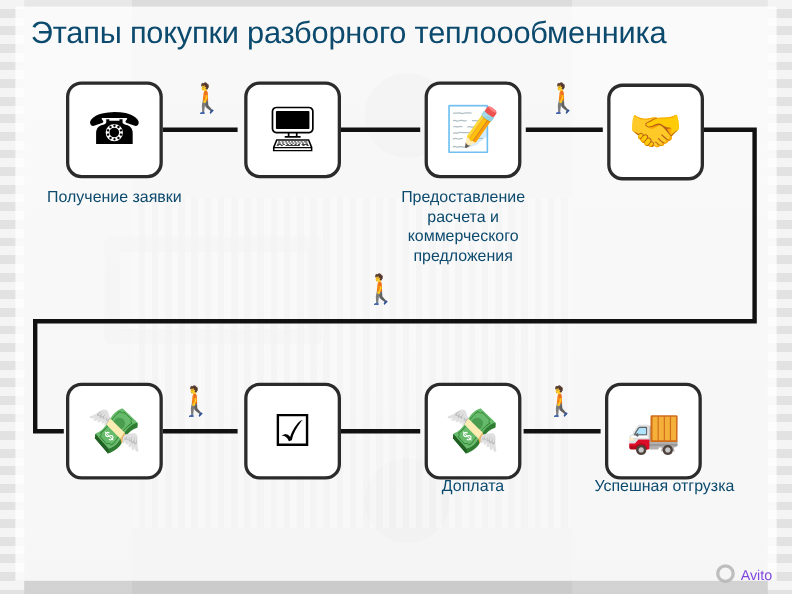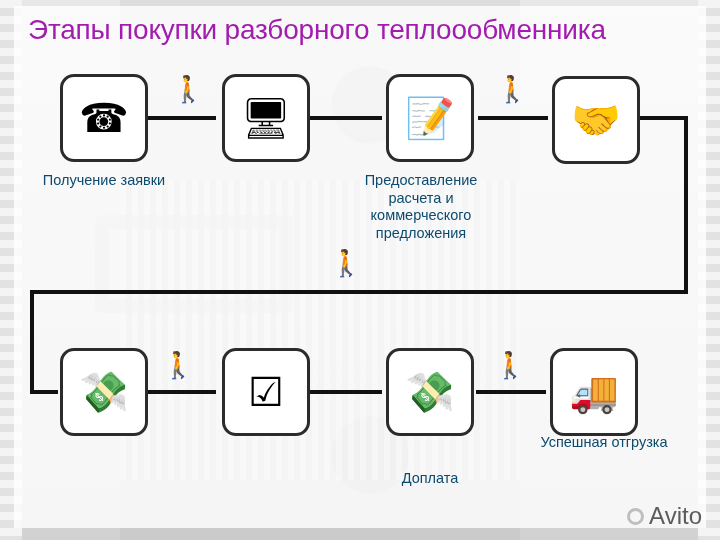--- a/index.html
+++ b/index.html
@@ -39,43 +39,43 @@
   .edge.right{right:0;}
 
   
   .sheet{
     position:absolute;left:14px;top:6px;width:692px;height:522px;
     background:rgba(255,255,255,.80);
   }
 
   h1.title{
     position:absolute;left:28px;top:14px;width:672px;
-    margin:0;font-size:28px;font-weight:400;color:#a21caf;
+    margin:0;font-size:28px;font-weight:400;color:#0c4a6e;
     letter-spacing:-.2px;white-space:nowrap;
   }
 
   
   svg.wires{position:absolute;left:0;top:0;width:720px;height:540px;}
 
   .node{
     position:absolute;width:88px;height:88px;
     background:#ffffff;border:3px solid #2b2b2b;border-radius:14px;
     box-sizing:border-box;display:flex;align-items:center;justify-content:center;
     font-size:40px;line-height:1;
   }
   .caption{
     position:absolute;text-align:center;font-size:14.5px;color:#0c4a6e;
     line-height:1.22;white-space:pre-line;
   }
   .walker{
     position:absolute;font-size:26px;line-height:1;user-select:none;
   }
   .watermark{
-    position:absolute;right:18px;bottom:10px;display:flex;align-items:center;
-    gap:5px;color:#404040;font-size:24px;opacity:.85;
+    position:absolute;right:18px;bottom:10px;display:flex;align-items:flex-end;
+    gap:5px;color:#6d28d9;font-size:13px;opacity:.85;
   }
   .watermark .ring{
     width:17px;height:17px;border:3px solid #b5b5b5;border-radius:50%;
     display:inline-block;box-sizing:border-box;
   }
 </style>
 </head>
 <body>
 
 <div id="stage">
@@ -134,21 +134,21 @@
 
   <div class="walker" style="left:162px;top:352px;">🚶</div>
 
   <div class="node" style="left:222px;top:348px;">
     <span>☑</span>
   </div>
 
   <div class="node" style="left:386px;top:348px;">
     <span>💸</span>
   </div>
-  <div class="caption" style="left:352px;top:434px;width:156px;margin-top:36px;">Доплата</div>
+  <div class="caption" style="left:352px;top:434px;width:156px;">Доплата</div>
 
   <div class="walker" style="left:494px;top:352px;">🚶</div>
 
   <div class="node" style="left:550px;top:348px;">
     <span>🚚</span>
   </div>
   <div class="caption" style="left:506px;top:434px;width:196px;">Успешная отгрузка</div>
 
   <div class="watermark">
     <span class="ring"></span>

